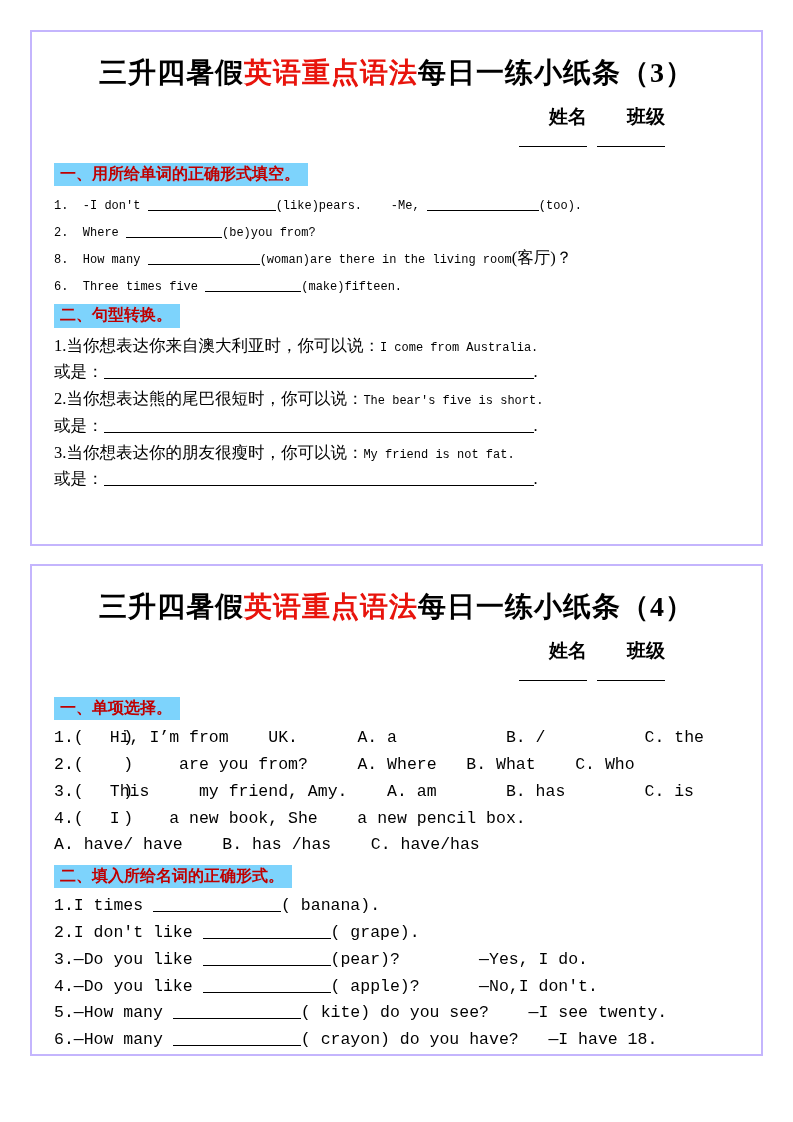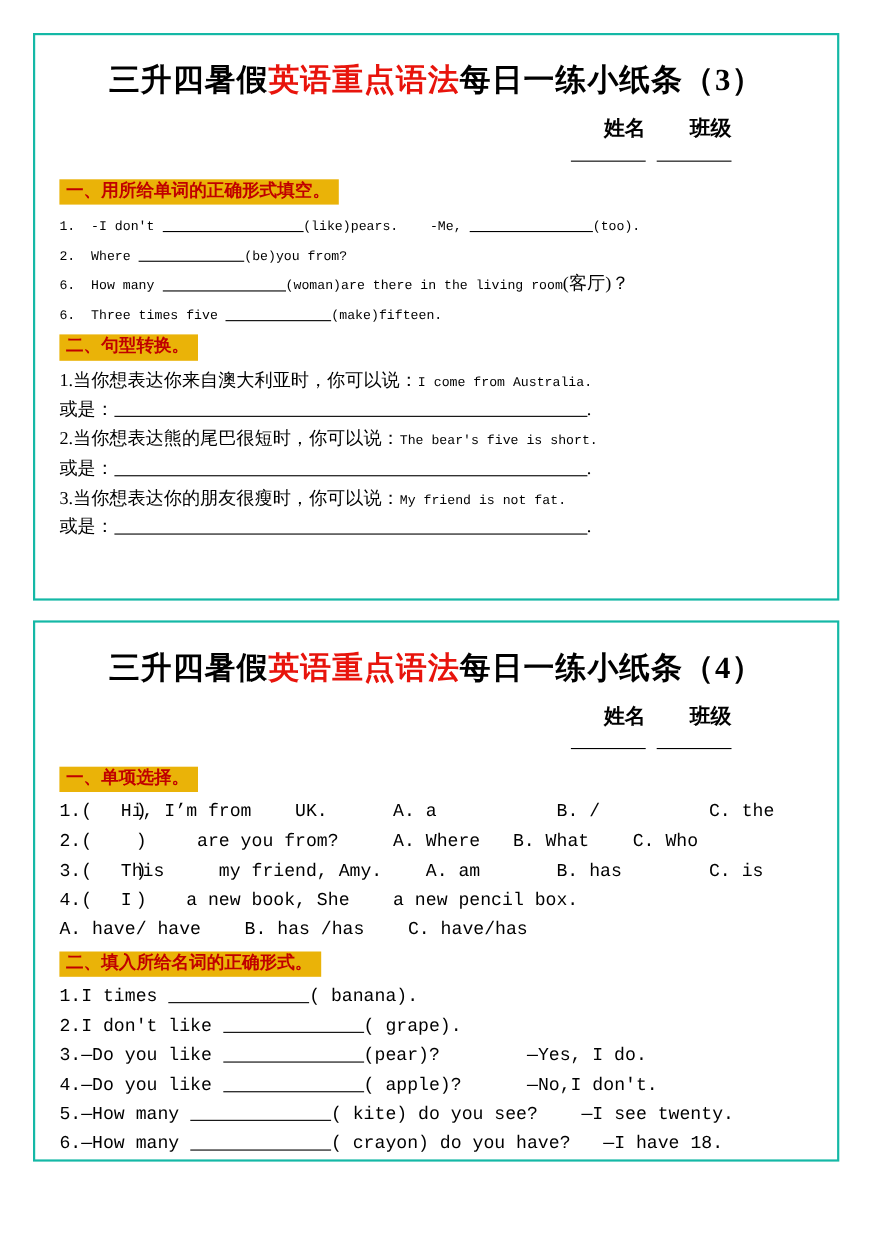--- a/index.html
+++ b/index.html
@@ -17,21 +17,21 @@
   .page {
     width: 793px;
     height: 1122px;
     box-sizing: border-box;
     padding: 30px 30px;
     display: flex;
     flex-direction: column;
     gap: 18px;
   }
   .card {
-    border: 2px solid #14b8a6;
+    border: 2px solid #c4b5fd;
     box-sizing: border-box;
     padding: 14px 22px 16px 22px;
   }
   .card-1 { height: 516px; }
   .card-2 { height: 492px; }
 
   .title {
     text-align: center;
     font-family: "Liberation Serif", serif;
     font-weight: bold;
@@ -57,21 +57,21 @@
   .namerow .blank {
     display: inline-block;
     width: 68px;
     border-bottom: 1.5px solid #000;
     height: 16px;
   }
   .namerow .grp { display: flex; align-items: flex-end; flex-direction: column; }
 
   .section-head {
     display: inline-block;
-    background: #eab308;
+    background: #7dd3fc;
     font-family: "Liberation Serif", serif;
     font-weight: bold;
     font-size: 16px;
     color: #c00000;
     padding: 2px 8px 3px 6px;
     margin: 6px 0 5px 0;
     line-height: 1.15;
   }
   .mix {
     font-family: "Liberation Serif", serif;
@@ -123,21 +123,21 @@
       <span class="grp">
           <span>班级</span>
           <span class="blank"></span>
         </span>
     </div>
 
     <div class="section-head">一、用所给单词的正确形式填空。</div>
 
     <div class="mix"><span class="en">1.  -I don't </span><span class="u u-xl"></span><span class="en">(like)pears.    -Me, </span><span class="u u-l"></span><span class="en">(too).</span></div>
     <div class="mix"><span class="en">2.  Where </span><span class="u u-m"></span><span class="en">(be)you from?</span></div>
-    <div class="mix"><span class="en">6.  How many </span><span class="u u-l"></span><span class="en">(woman)are there in the living room</span>(客厅)？</div>
+    <div class="mix"><span class="en">8.  How many </span><span class="u u-l"></span><span class="en">(woman)are there in the living room</span>(客厅)？</div>
     <div class="mix"><span class="en">6.  Three times five </span><span class="u u-m"></span><span class="en">(make)fifteen.</span></div>
 
     <div class="section-head">二、句型转换。</div>
 
     <div class="mix"><span>1.</span><span>当你想表达你来自澳大利亚时，你可以说：</span><span class="en">I come from Australia.</span></div>
     <div class="mix"><span>或是：</span><span class="u u-long"></span><span>.</span></div>
 
     <div class="mix"><span>2.</span><span>当你想表达熊的尾巴很短时，你可以说：</span><span class="en">The bear's five is short.</span></div>
     <div class="mix"><span>或是：</span><span class="u u-long"></span><span>.</span></div>
 

